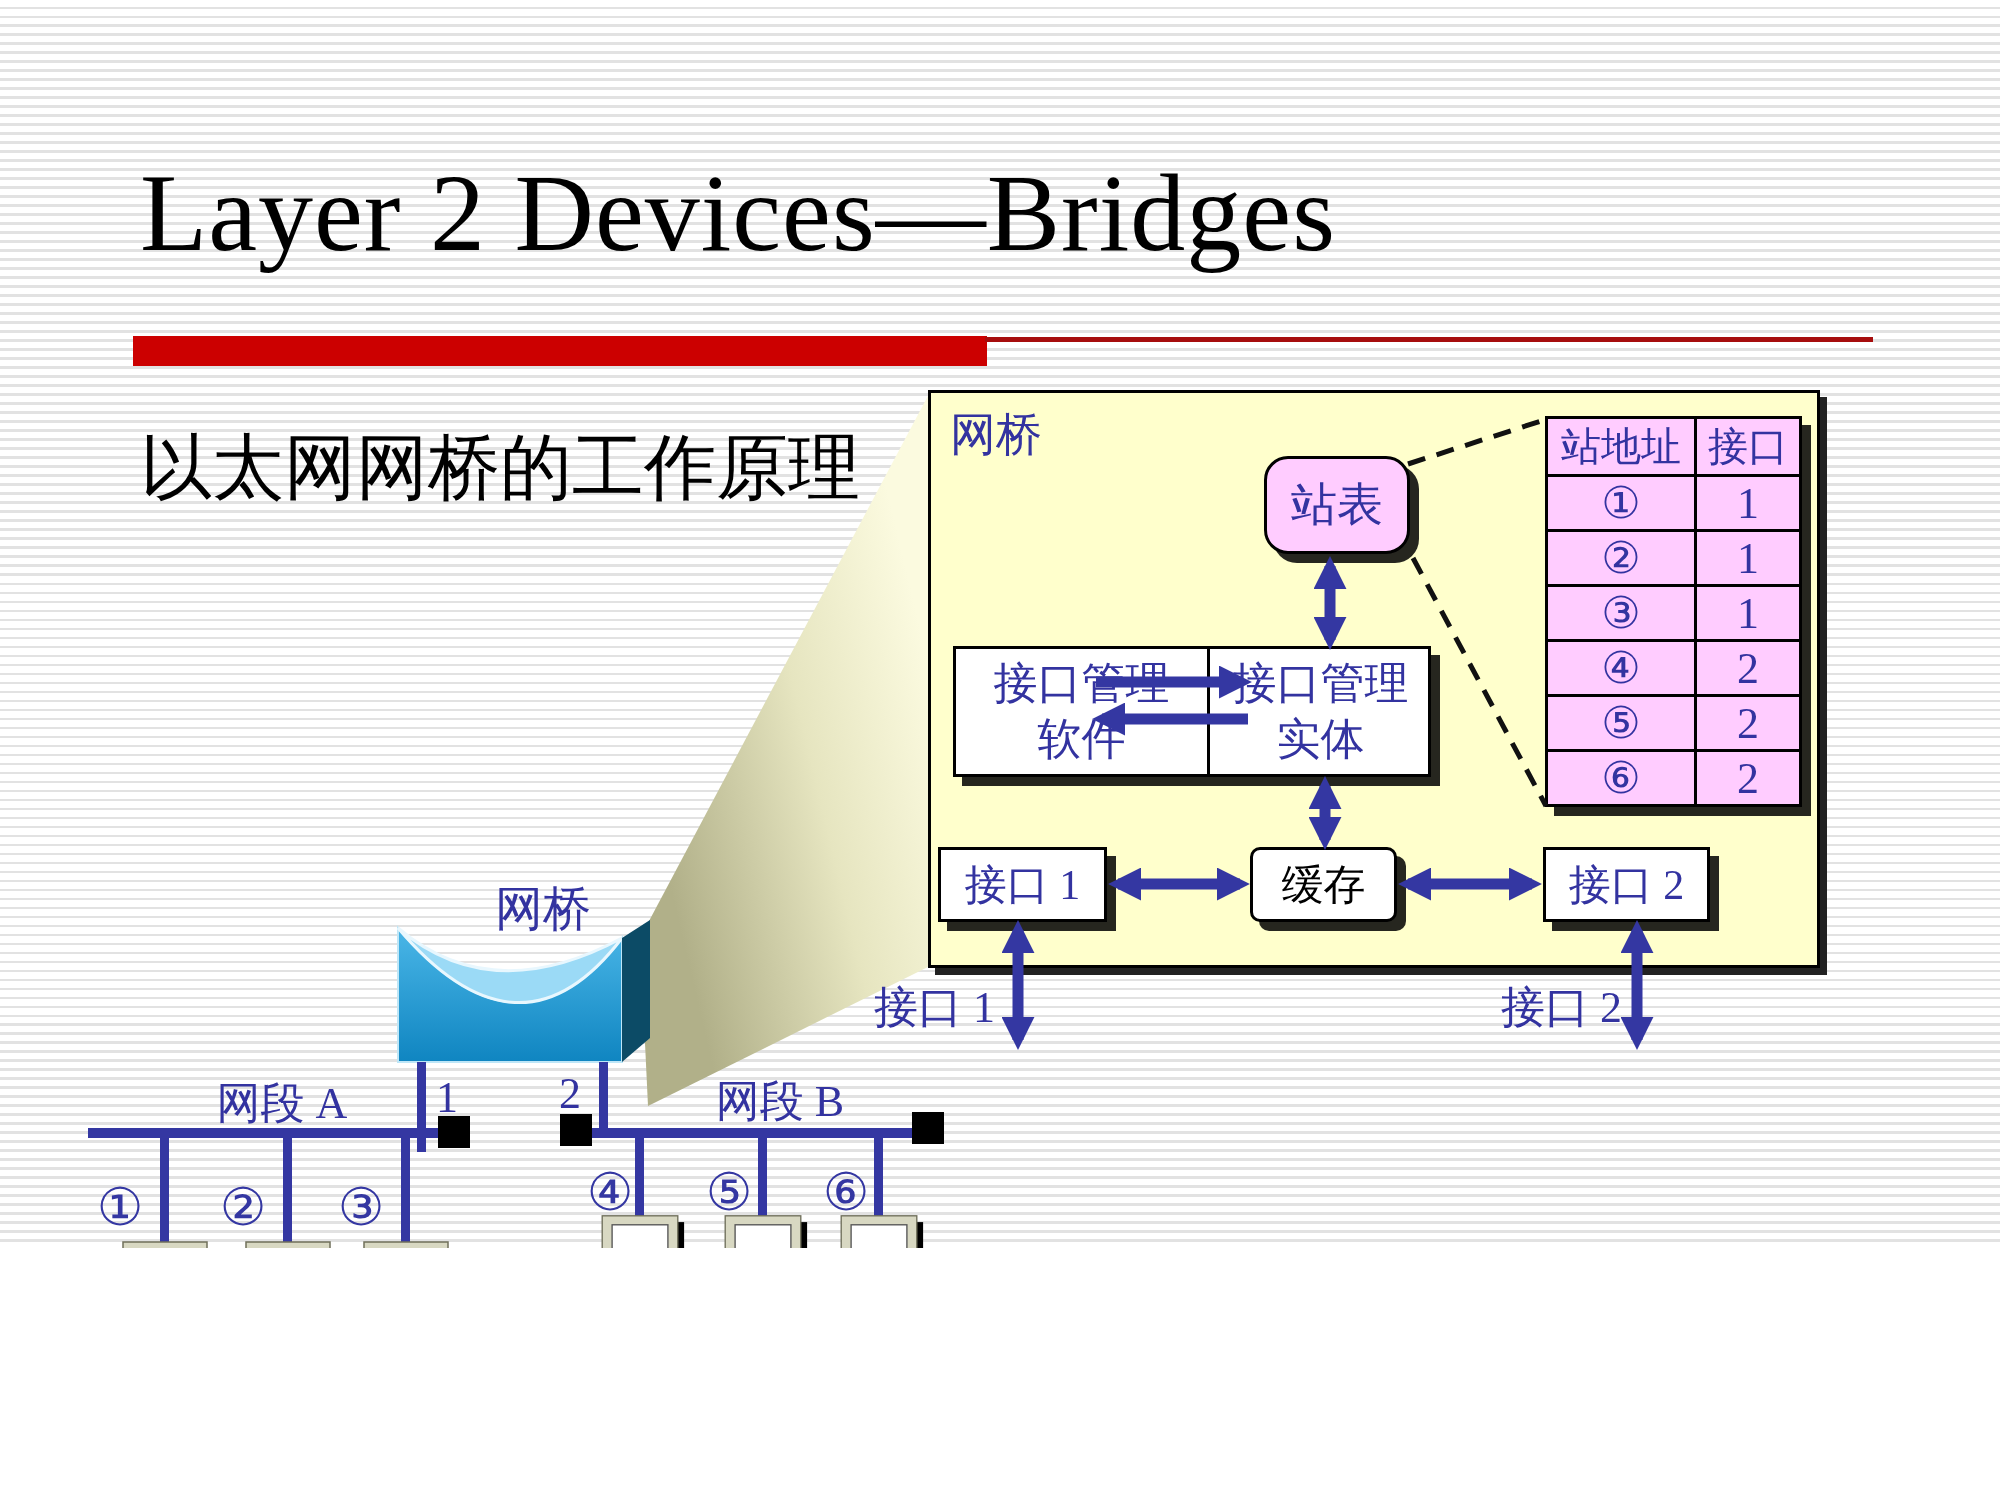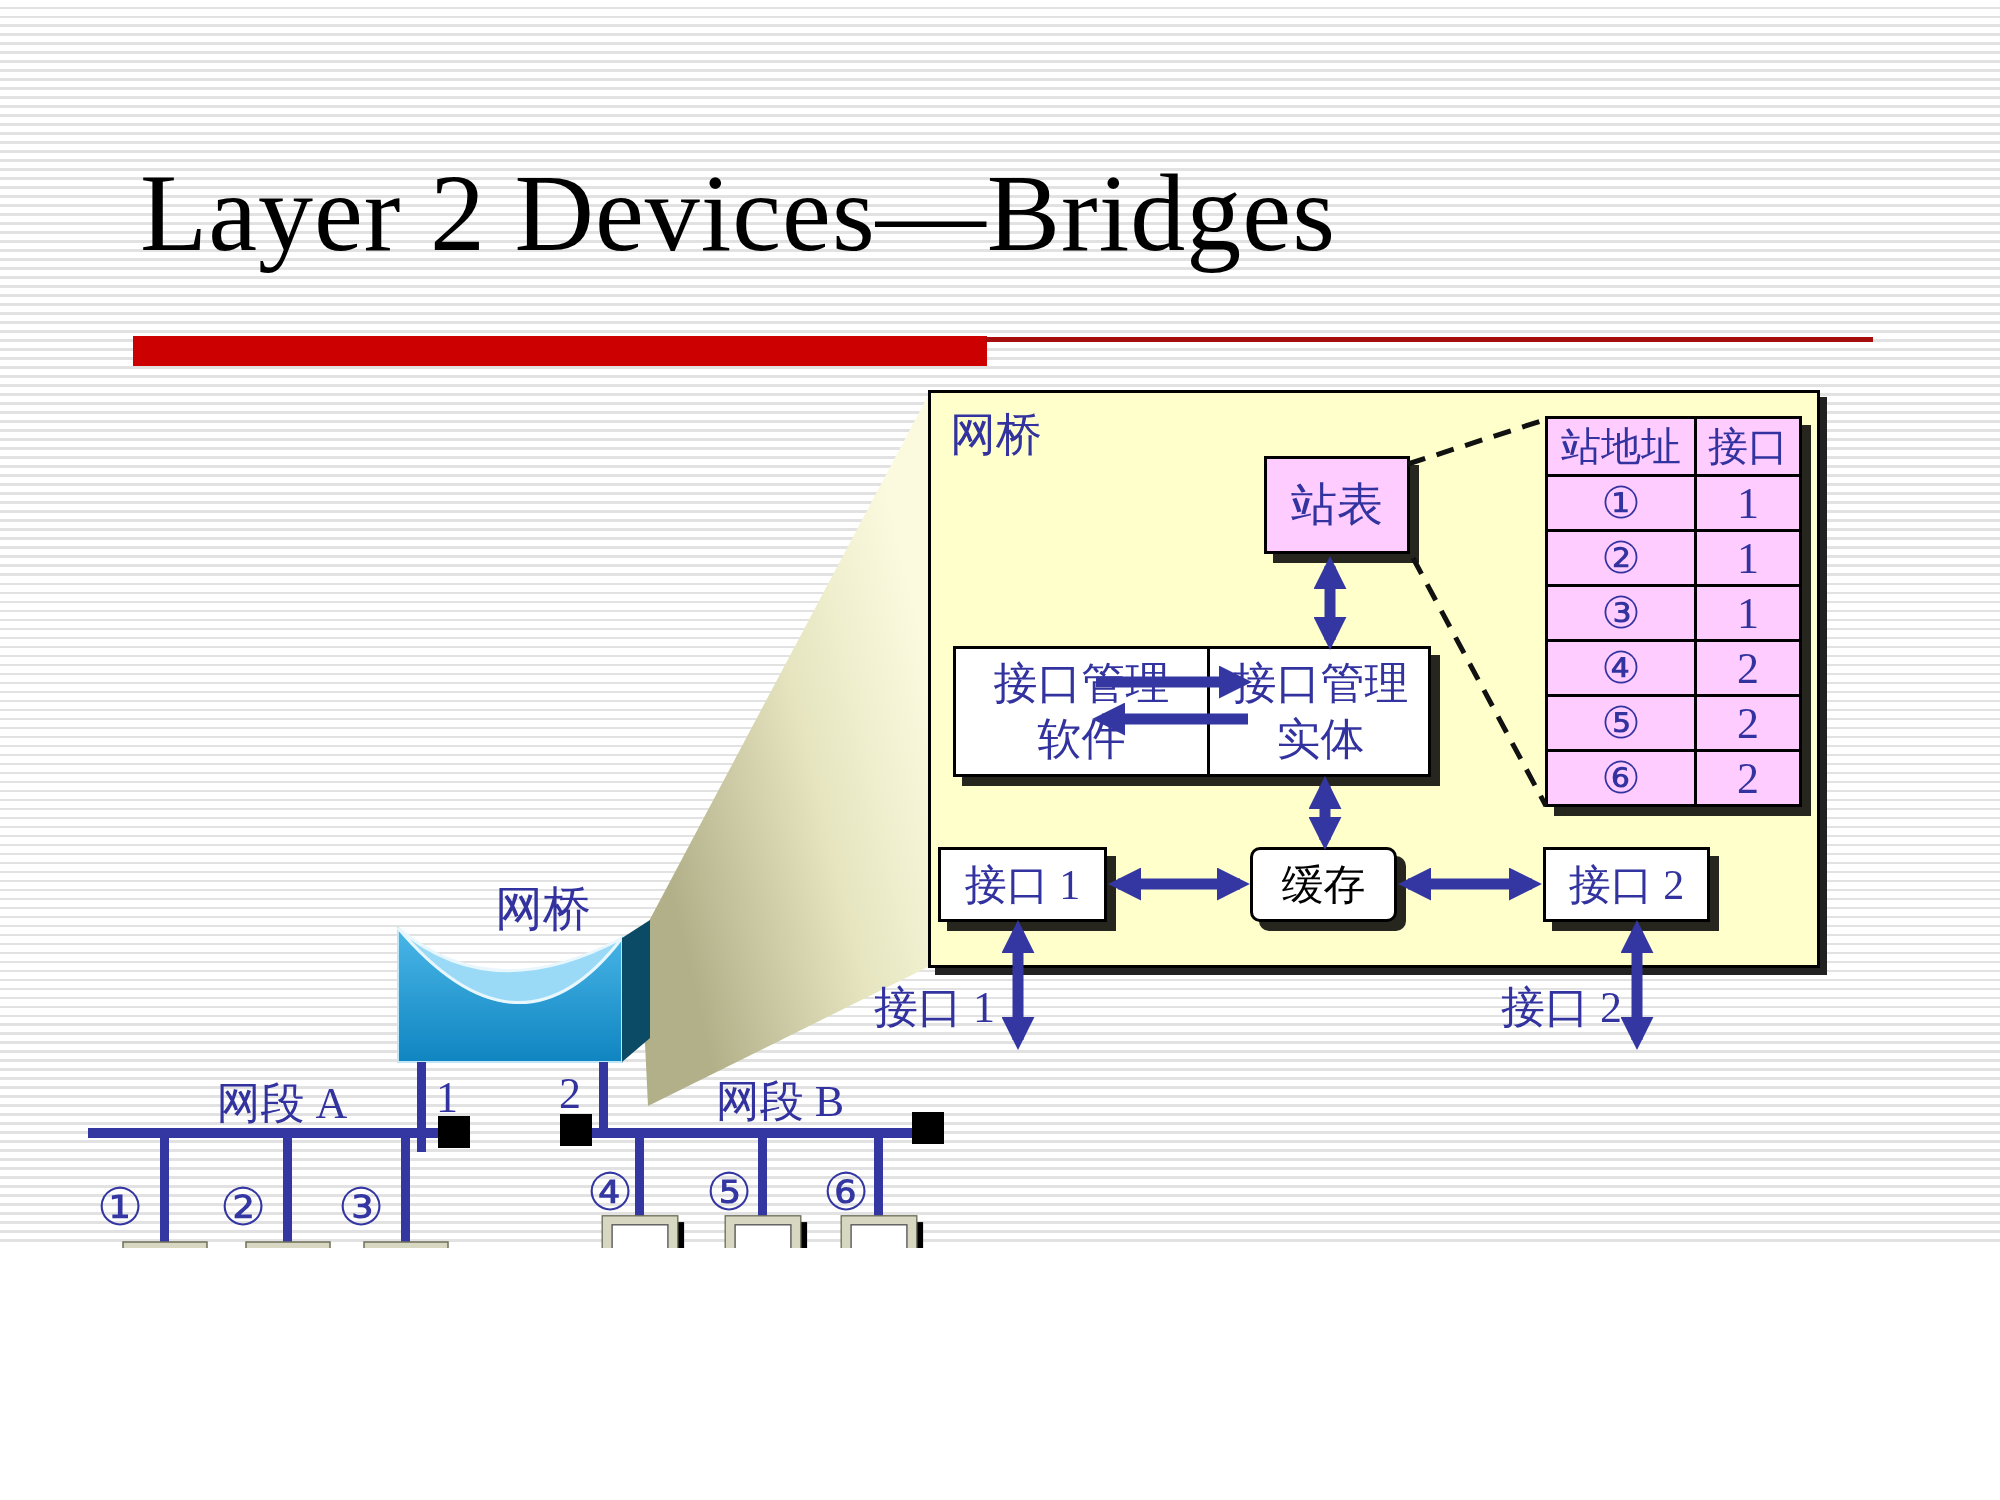--- a/index.html
+++ b/index.html
@@ -30,21 +30,21 @@
     box-shadow:7px 7px 0 #222; z-index:2; box-sizing:border-box;
   }
   .panel-label{left:950px; top:404px; font-size:46px; color:#3333a0; z-index:3; white-space:nowrap;}
 
   .dbox{
     border:3px solid #000; box-sizing:border-box; z-index:3;
     display:flex; align-items:center; justify-content:center;
     box-shadow:9px 9px 0 rgba(0,0,0,0.85);
     text-align:center; white-space:nowrap;
   }
-  .pink{background:#ffccff; color:#3333a0;}
+  .pink{background:#ffccff; color:#3333a0;border-radius:24px;}
   .white{background:#ffffff; color:#3333a0;}
   .blacktext{color:#000;border-radius:10px;}
 
   .station-box{left:1264px; top:456px; width:146px; height:98px; font-size:46px;}
   .module{left:953px; top:646px; width:478px; height:131px; background:#fff;
           border:3px solid #000; box-shadow:9px 9px 0 rgba(0,0,0,0.85);
           display:flex; z-index:3; box-sizing:border-box;}
   .module .cell{flex:0 0 auto; display:flex; flex-direction:column;
           align-items:center; justify-content:center; color:#3333a0;
           font-size:44px; line-height:56px;}
@@ -73,20 +73,21 @@
   table.sta td{height:50px; font-size:44px;}
 </style>
 </head>
 <body>
 
 <div class="slide">
 
   <div class="abs title">Layer 2 Devices—Bridges</div>
   <div class="abs red-bar"></div>
   <div class="abs red-line"></div>
+  <div class="abs subtitle1">以太网网桥的工作原理</div>
 
   <svg class="abs layer" width="2000" height="1500" viewBox="0 0 2000 1500">
     <defs>
       <linearGradient id="coneGrad" gradientUnits="userSpaceOnUse" x1="640" y1="760" x2="935" y2="690">
         <stop offset="0" stop-color="#b1b089"></stop>
         <stop offset="0.55" stop-color="#e6e5c0"></stop>
         <stop offset="1" stop-color="#fbfadf"></stop>
       </linearGradient>
       <linearGradient id="bridgeGrad" gradientUnits="userSpaceOnUse" x1="0" y1="940" x2="0" y2="1065">
         <stop offset="0" stop-color="#45b2e4"></stop>

